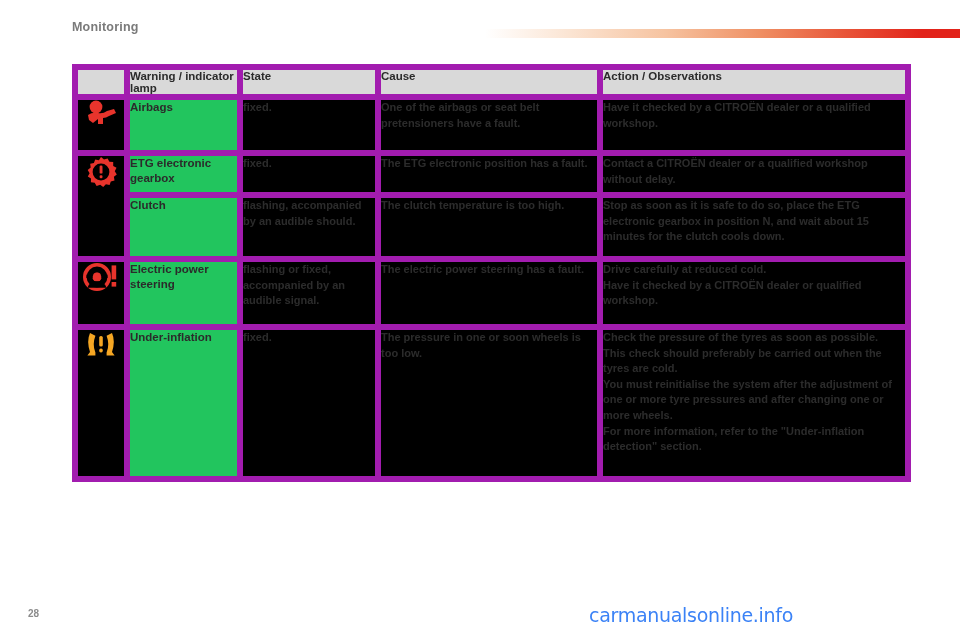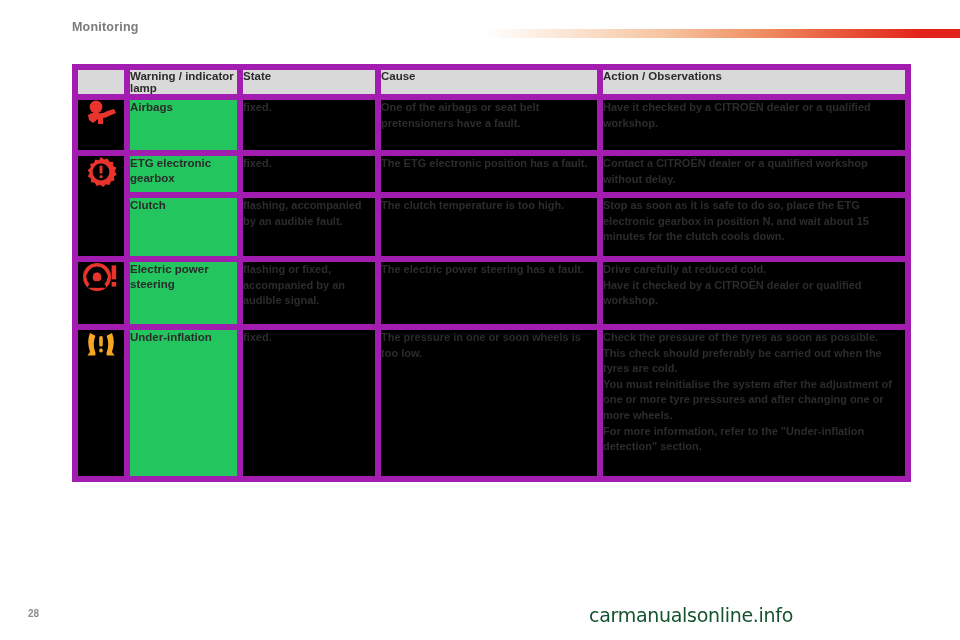--- a/index.html
+++ b/index.html
@@ -107,21 +107,21 @@
     left: 28px; top: 608px;
     font-size: 10px;
     font-weight: bold;
     color: #8c8c8c;
     filter: blur(0.5px);
   }
   .watermark {
     position: absolute;
     right: 12px; top: 604px;
     font-size: 19px;
-    color: #14532d;
+    color: #3b82f6;
     font-family: "DejaVu Sans", sans-serif;
     letter-spacing: -0.3px;
   }
 </style>
 </head>
 <body>
 
 <div class="page">
 
   <div class="chapter-title">Monitoring</div>
@@ -175,21 +175,21 @@
             </span>
           </td>
           <td class="lamp-cell">ETG electronic gearbox</td>
           <td class="dark-cell" style="height:36px">fixed.</td>
           <td class="dark-cell">The ETG electronic position has a fault.</td>
           <td class="dark-cell">Contact a CITROËN dealer or a qualified workshop without delay.</td>
         </tr>
 
         <tr>
           <td class="lamp-cell">Clutch</td>
-          <td class="dark-cell" style="height:58px">flashing, accompanied by an audible fault.</td>
+          <td class="dark-cell" style="height:58px">flashing, accompanied by an audible should.</td>
           <td class="dark-cell">The clutch temperature is too high.</td>
           <td class="dark-cell">Stop as soon as it is safe to do so, place the ETG electronic gearbox in position N, and wait about 15 minutes for the clutch cools down.</td>
         </tr>
 
         <tr>
           <td class="icon-cell">
             <span class="pictogram">
               <svg width="36" height="30" viewBox="0 0 36 30">
                 <circle cx="14" cy="15" r="12.2" fill="none" stroke="#e8342c" stroke-width="3.6"></circle>
                 <circle cx="14" cy="15" r="4.6" fill="#e8342c"></circle>

